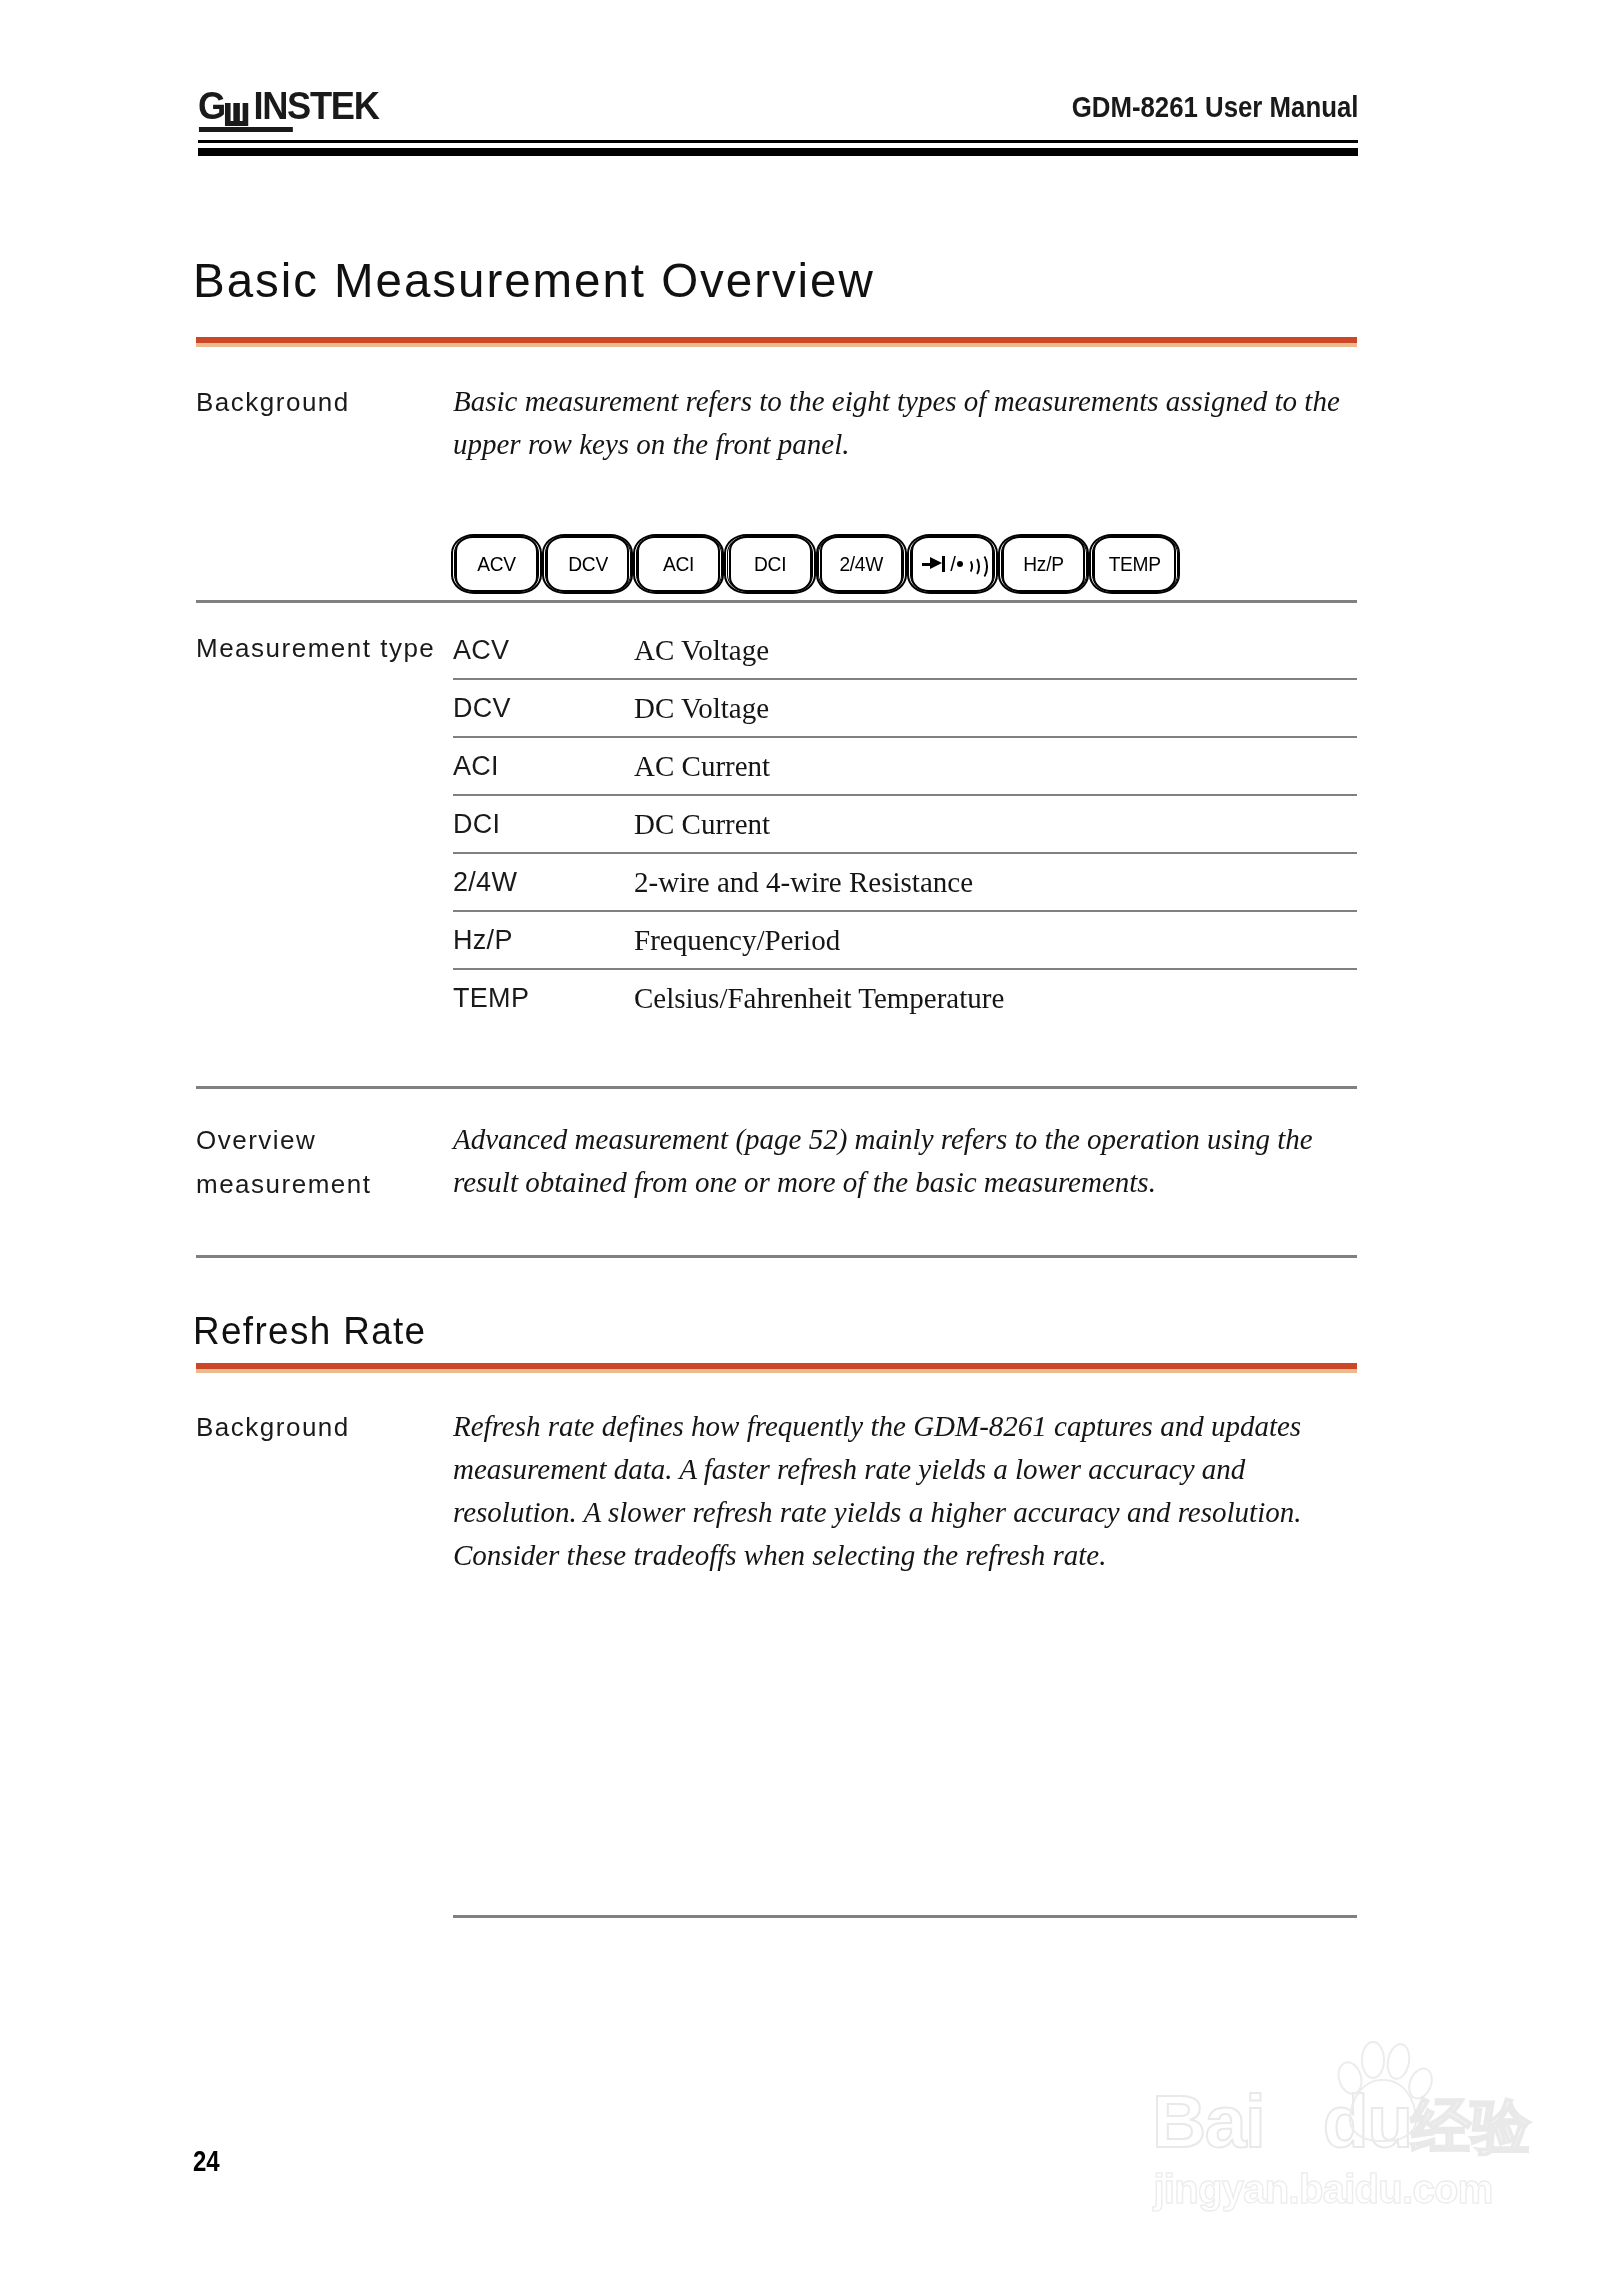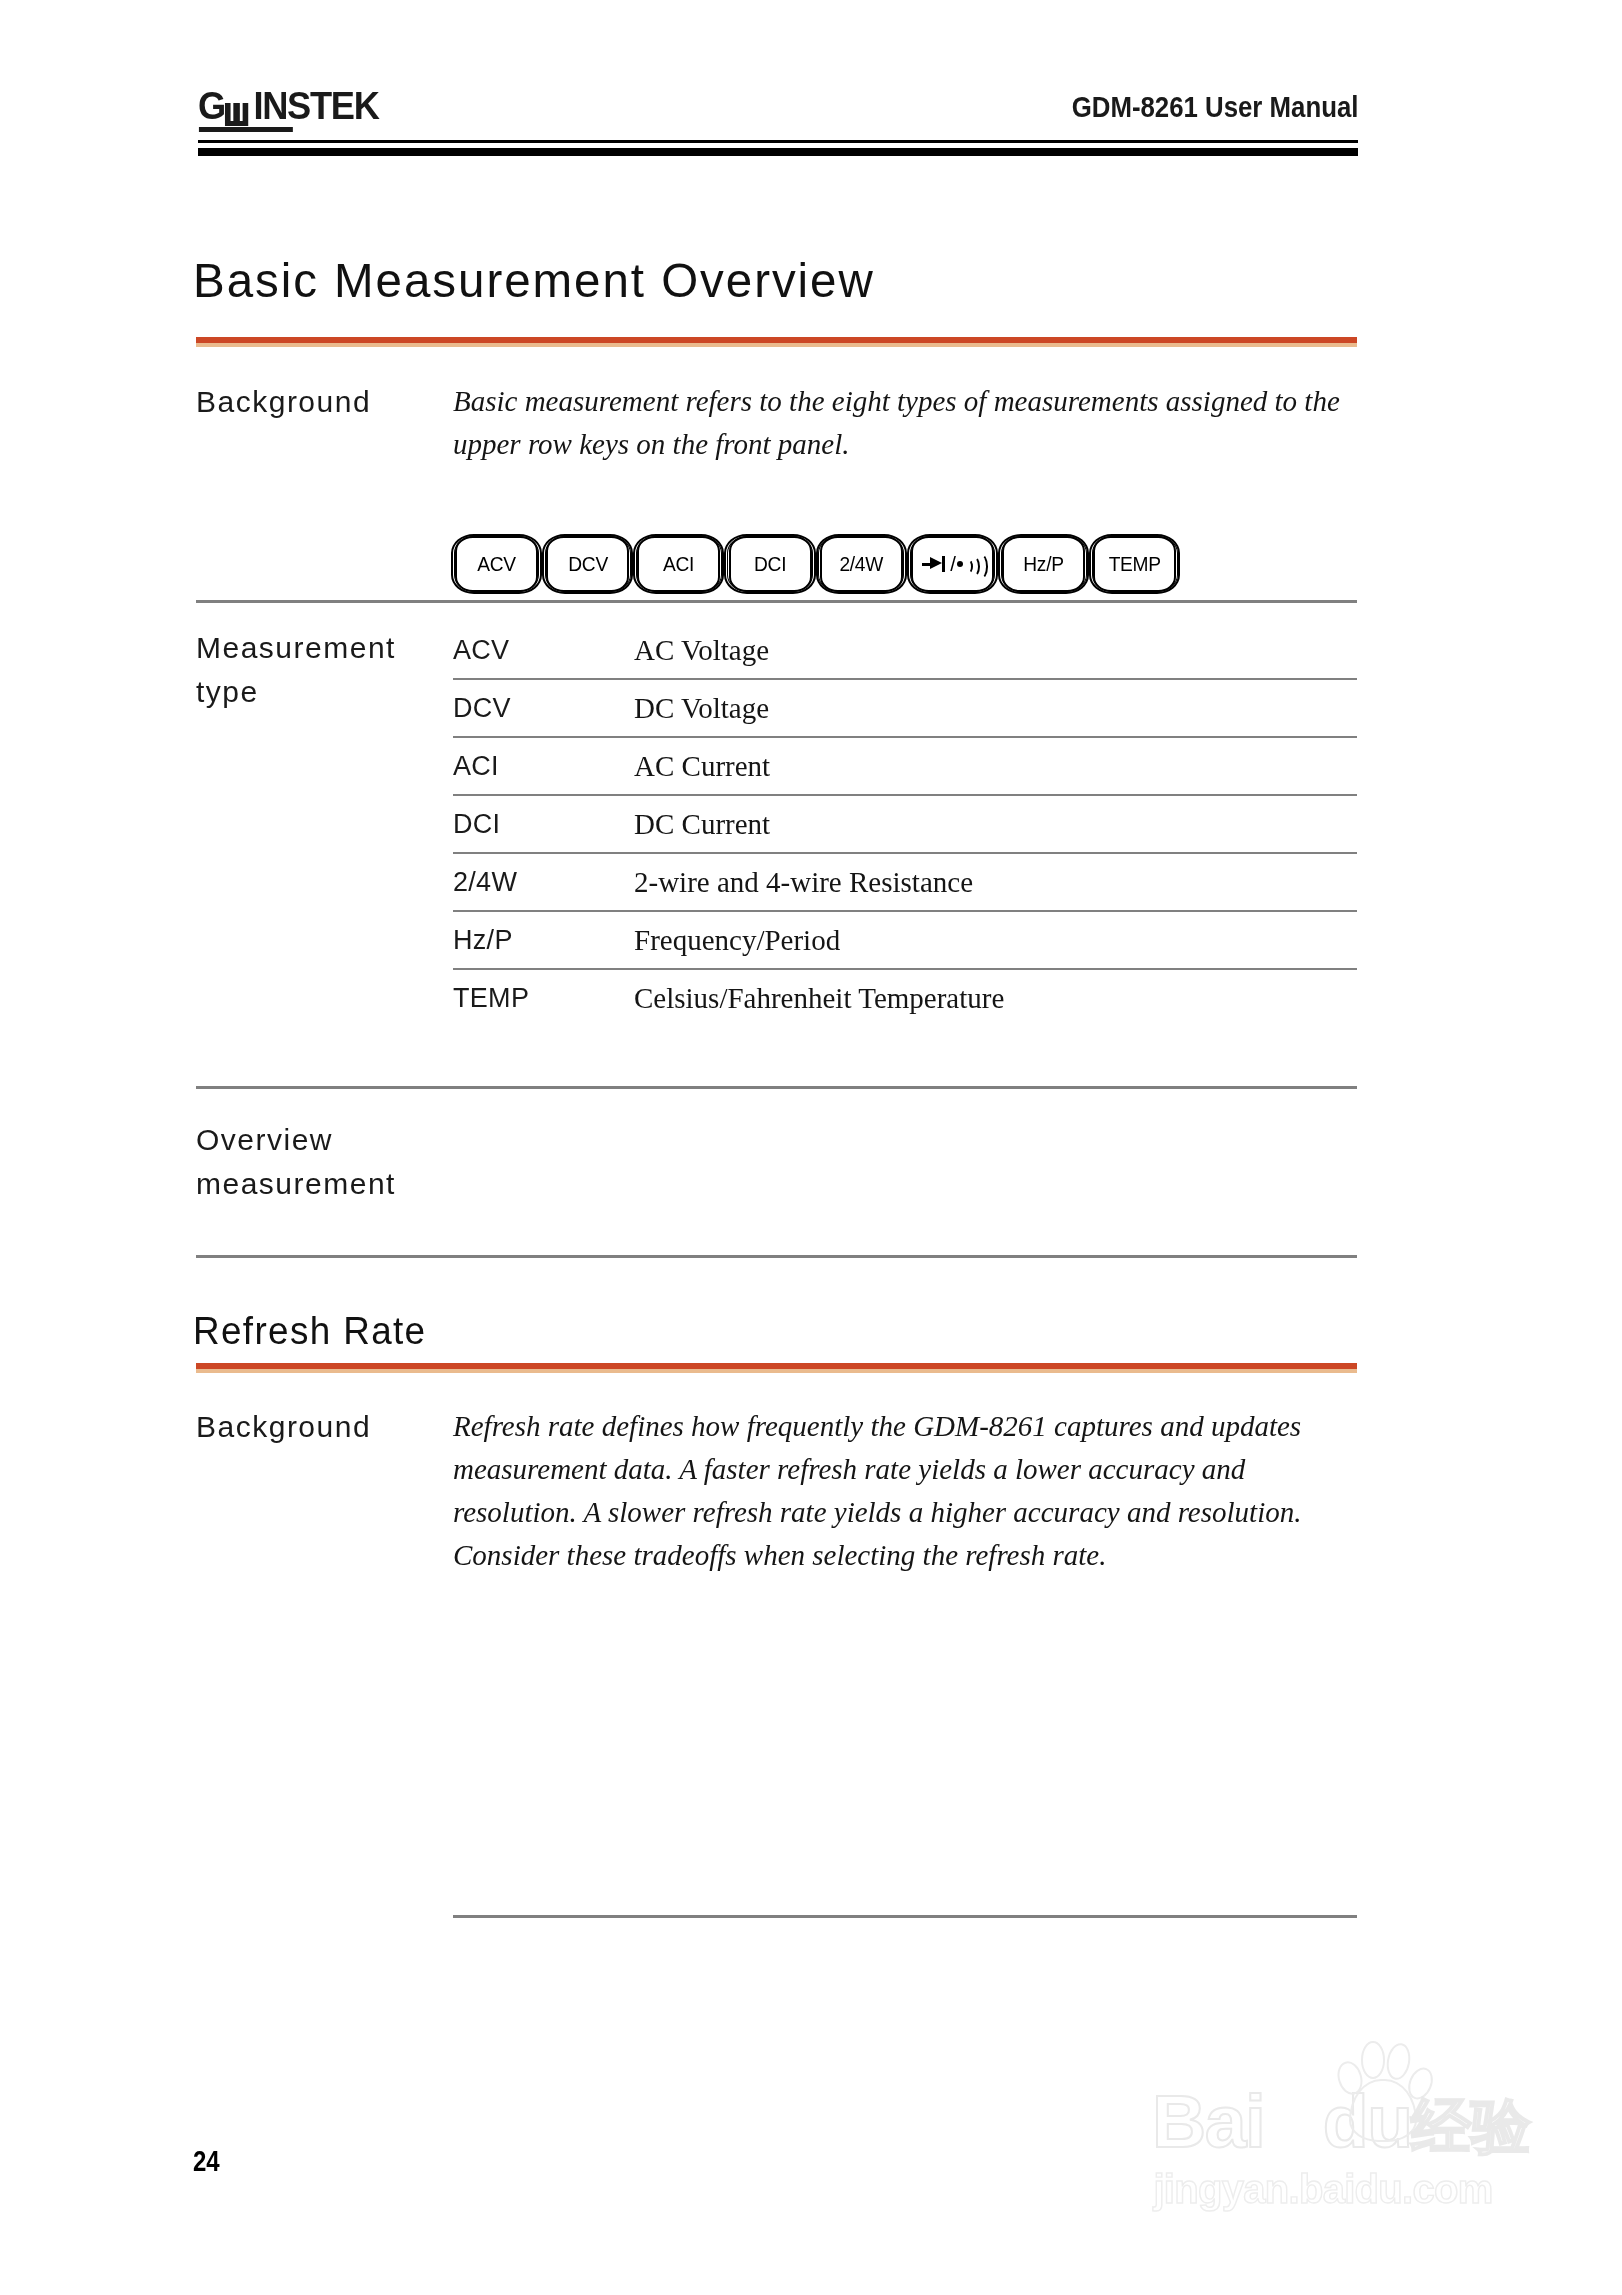--- a/index.html
+++ b/index.html
@@ -146,21 +146,21 @@
   .grey-rule.full  { left: 196px; width: 1161px; }
   .grey-rule.inset { left: 453px; width: 904px; }
 
   
   .side-label {
     position: absolute;
     left: 196px;
     width: 252px;
     font-family: "Liberation Sans", sans-serif;
     font-weight: 300;
-    font-size: 30px;
+    font-size: 26px;
     line-height: 44px;
     letter-spacing: 1.5px;
     color: #1a1a1a;
   }
   .body-text {
     position: absolute;
     left: 453px;
     width: 906px;
     font-family: "Liberation Serif", serif;
     font-size: 29px;
@@ -503,20 +503,23 @@
     </div>
     <div class="mrow">
       <div class="term">TEMP</div>
       <div class="desc">Celsius/Fahrenheit Temperature</div>
     </div>
   </div>
 
   <div class="grey-rule full" style="top:1086px;"></div>
 
   <div class="side-label" style="top:1118px;">Overview measurement</div>
+  <div class="body-text" style="top:1118px;">
+    <p>Advanced measurement (page 52) mainly refers to the operation using the result obtained from one or more of the basic measurements.</p>
+  </div>
 
   <div class="grey-rule full" style="top:1255px;"></div>
 
   <div class="h1 small">Refresh Rate</div>
   <div class="orange-rule r2">
     <div class="band-top"></div>
     <div class="band-bot"></div>
   </div>
 
   <div class="side-label" style="top:1405px;">Background</div>

